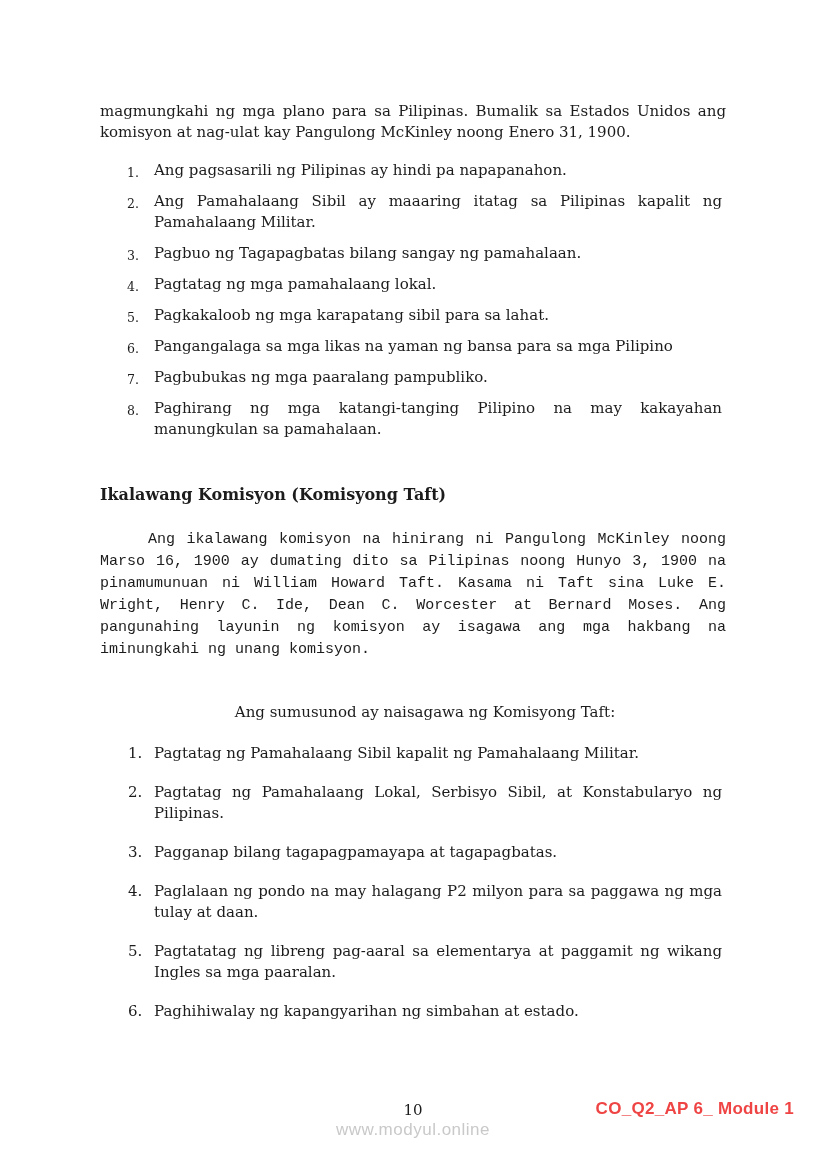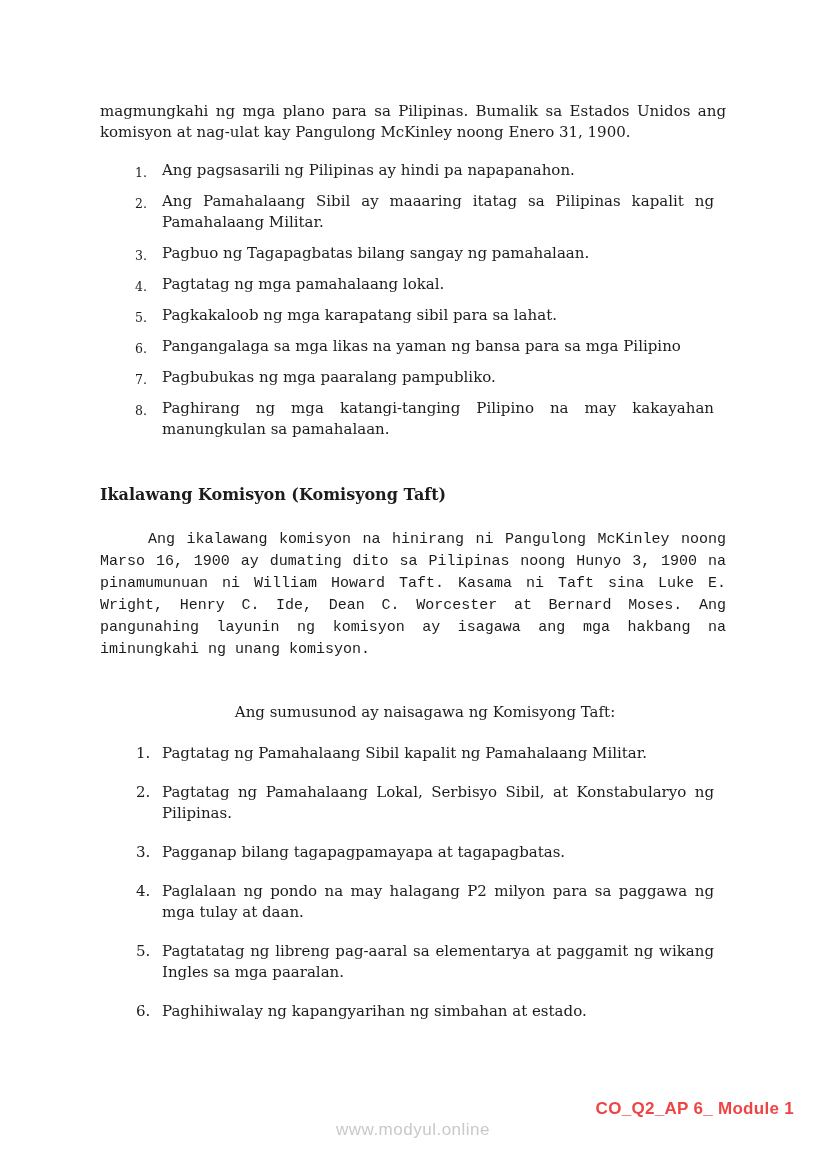--- a/index.html
+++ b/index.html
@@ -31,21 +31,21 @@
     margin: 0;
     text-align: justify;
   }
   .para.indent { text-indent: 48px; }
   .p2 { margin-top: 19px; }
   .p3 { margin-top: 24px; line-height: 22px; font-family: Liberation Mono, monospace; }
   .p4 { margin-top: 41px; text-indent: 24px; text-align: center; }
 
   ol.num-list {
     list-style: none;
-    margin: 12px;
+    margin: 4px;
     padding: 0;
     counter-reset: item;
   }
   ol.num-list li {
     position: relative;
     padding-left: 50px;
     text-align: justify;
     counter-increment: item;
   }
   ol.num-list li::before {
@@ -138,17 +138,18 @@
       <li>Pagtatag ng Pamahalaang Sibil kapalit ng Pamahalaang Militar.</li>
       <li>Pagtatag ng Pamahalaang Lokal, Serbisyo Sibil, at Konstabularyo ng Pilipinas.</li>
       <li>Pagganap bilang tagapagpamayapa at tagapagbatas.</li>
       <li>Paglalaan ng pondo na may halagang P2 milyon para sa paggawa ng mga tulay at daan.</li>
       <li>Pagtatatag ng libreng pag-aaral sa elementarya at paggamit ng wikang Ingles sa mga paaralan.</li>
       <li>Paghihiwalay ng kapangyarihan ng simbahan at estado.</li>
     </ol>
 
   </div>
 
+  <div class="footer-page-number">10</div>
 
   <div class="footer-module-label">CO_Q2_AP 6_ Module 1</div>
 
   <div class="footer-watermark">www.modyul.online</div>
 </div>
 
 </body></html>

